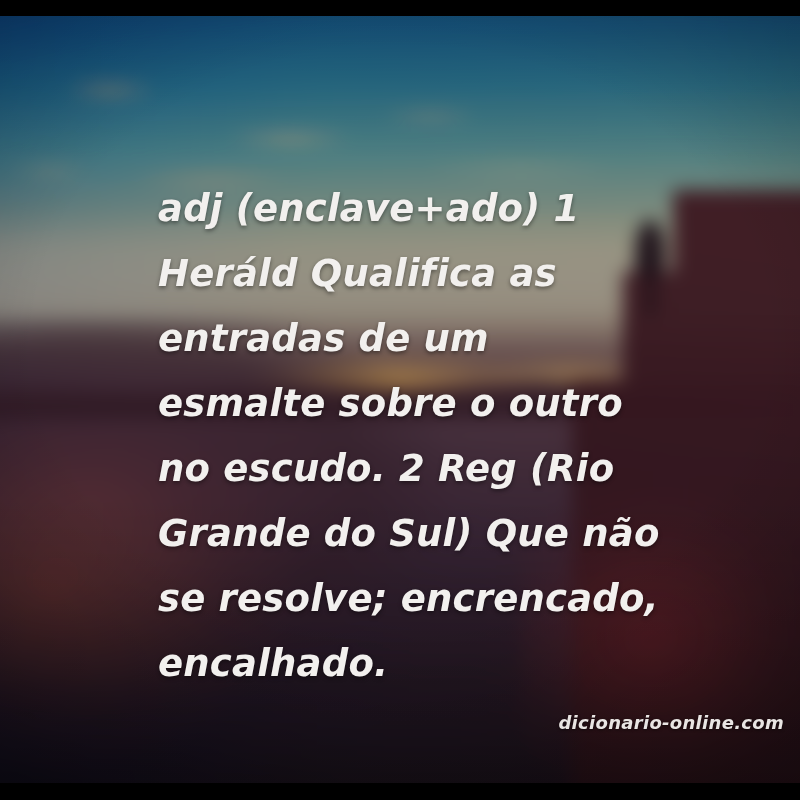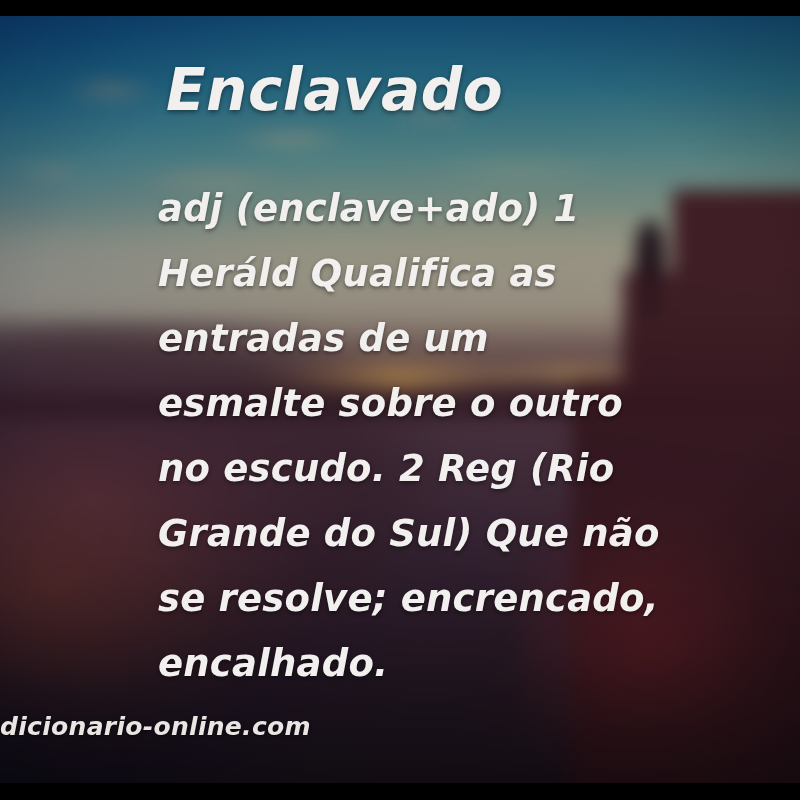--- a/index.html
+++ b/index.html
@@ -218,24 +218,24 @@
     width: 510px;
     font-size: 37px;
     line-height: 65px;
     letter-spacing: 0.2px;
     text-shadow: 0 2px 4px rgba(0,0,0,0.42);
   }
 
   .site {
     position: absolute;
     left: 0;
-    right: 0;
+    right: 16px;
     top: 712px;
-    text-align: left;
-    font-size: 25px;
+    text-align: right;
+    font-size: 18px;
     letter-spacing: 0.3px;
     color: #e9e5e3;
     text-shadow: 0 1px 3px rgba(0,0,0,0.55);
   }
 </style>
 </head>
 <body>
 
 <div class="card">
 
@@ -253,20 +253,19 @@
     <div class="figure-body"></div>
     <div class="figure-legs"></div>
   </div>
 
   <div class="vignette"></div>
 
   <div class="bar bar-top"></div>
   <div class="bar bar-bottom"></div>
 
   <div class="content">
-    <div class="handwriting headword">Enclavado</div>
 
     <div class="handwriting definition">adj (enclave+ado) 1 Heráld Qualifica as entradas de um esmalte sobre o outro no escudo. 2 Reg (Rio Grande do Sul) Que não se resolve; encrencado, encalhado.</div>
 
     <div class="handwriting site">dicionario-online.com</div>
   </div>
 
 </div>
 
 </body></html>

